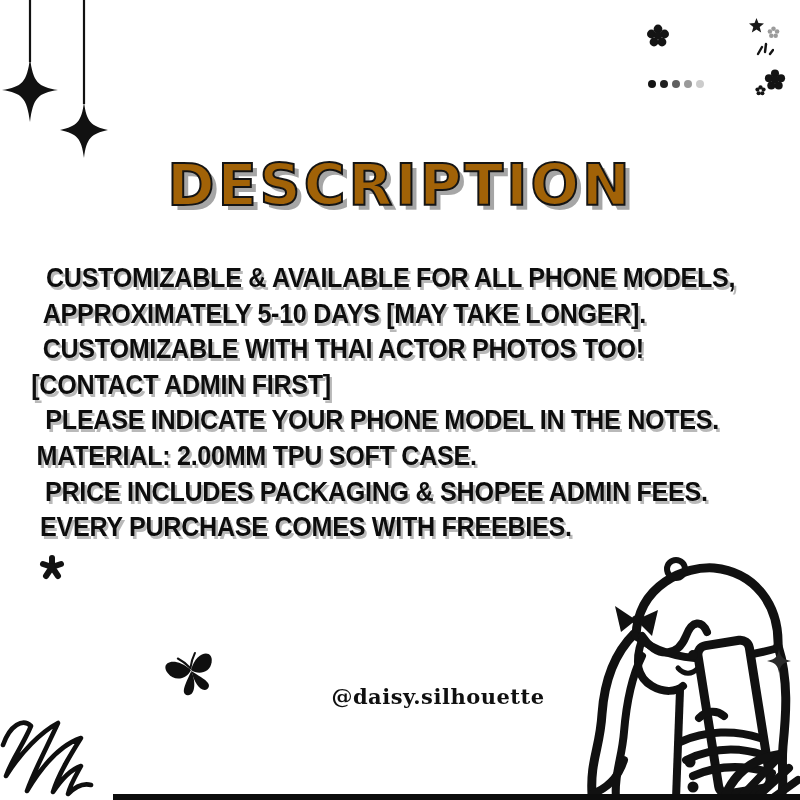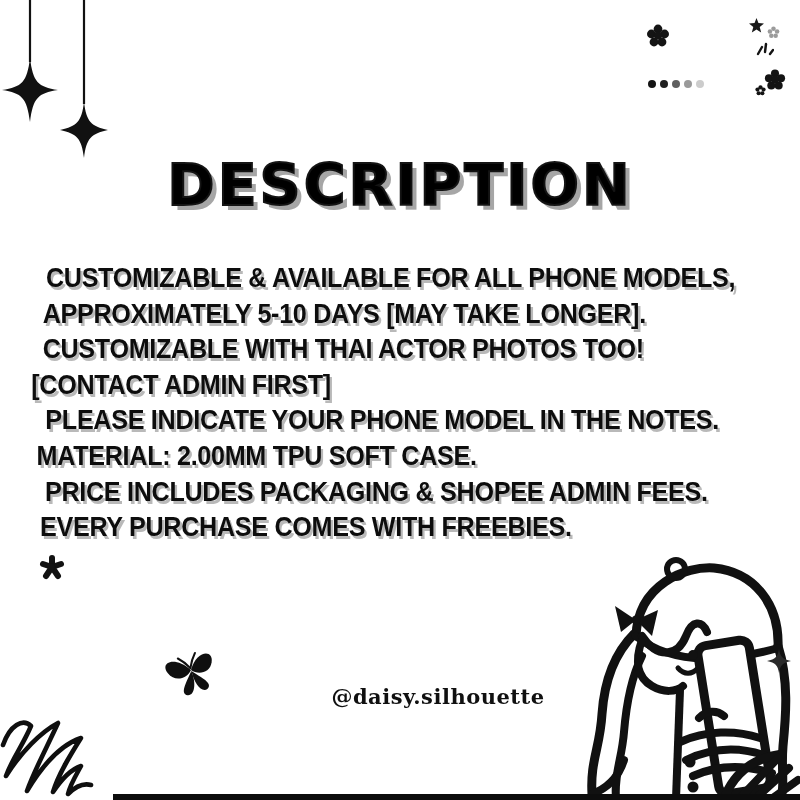--- a/index.html
+++ b/index.html
@@ -7,21 +7,21 @@
     position:relative;width:800px;height:800px;margin:0 auto;
     background:#ffffff;overflow:hidden;
     font-family:"Liberation Sans",sans-serif;color:#111;
   }
   .abs{position:absolute;}
 
   
   .title{
     position:absolute;top:152px;left:0;width:800px;text-align:center;
     font-family:"DejaVu Sans",sans-serif;font-weight:bold;font-size:57px;
-    letter-spacing:3px;color:#000000;
+    letter-spacing:3px;color:#a16207;
     -webkit-text-stroke:2px #141414;
     text-shadow:5px 5px 0 #a6a6a6;
     white-space:nowrap;
   }
 
   
   .desc{
     position:absolute;top:261px;left:20px;width:760px;
     display:flex;flex-direction:column;align-items:flex-start;
   }

